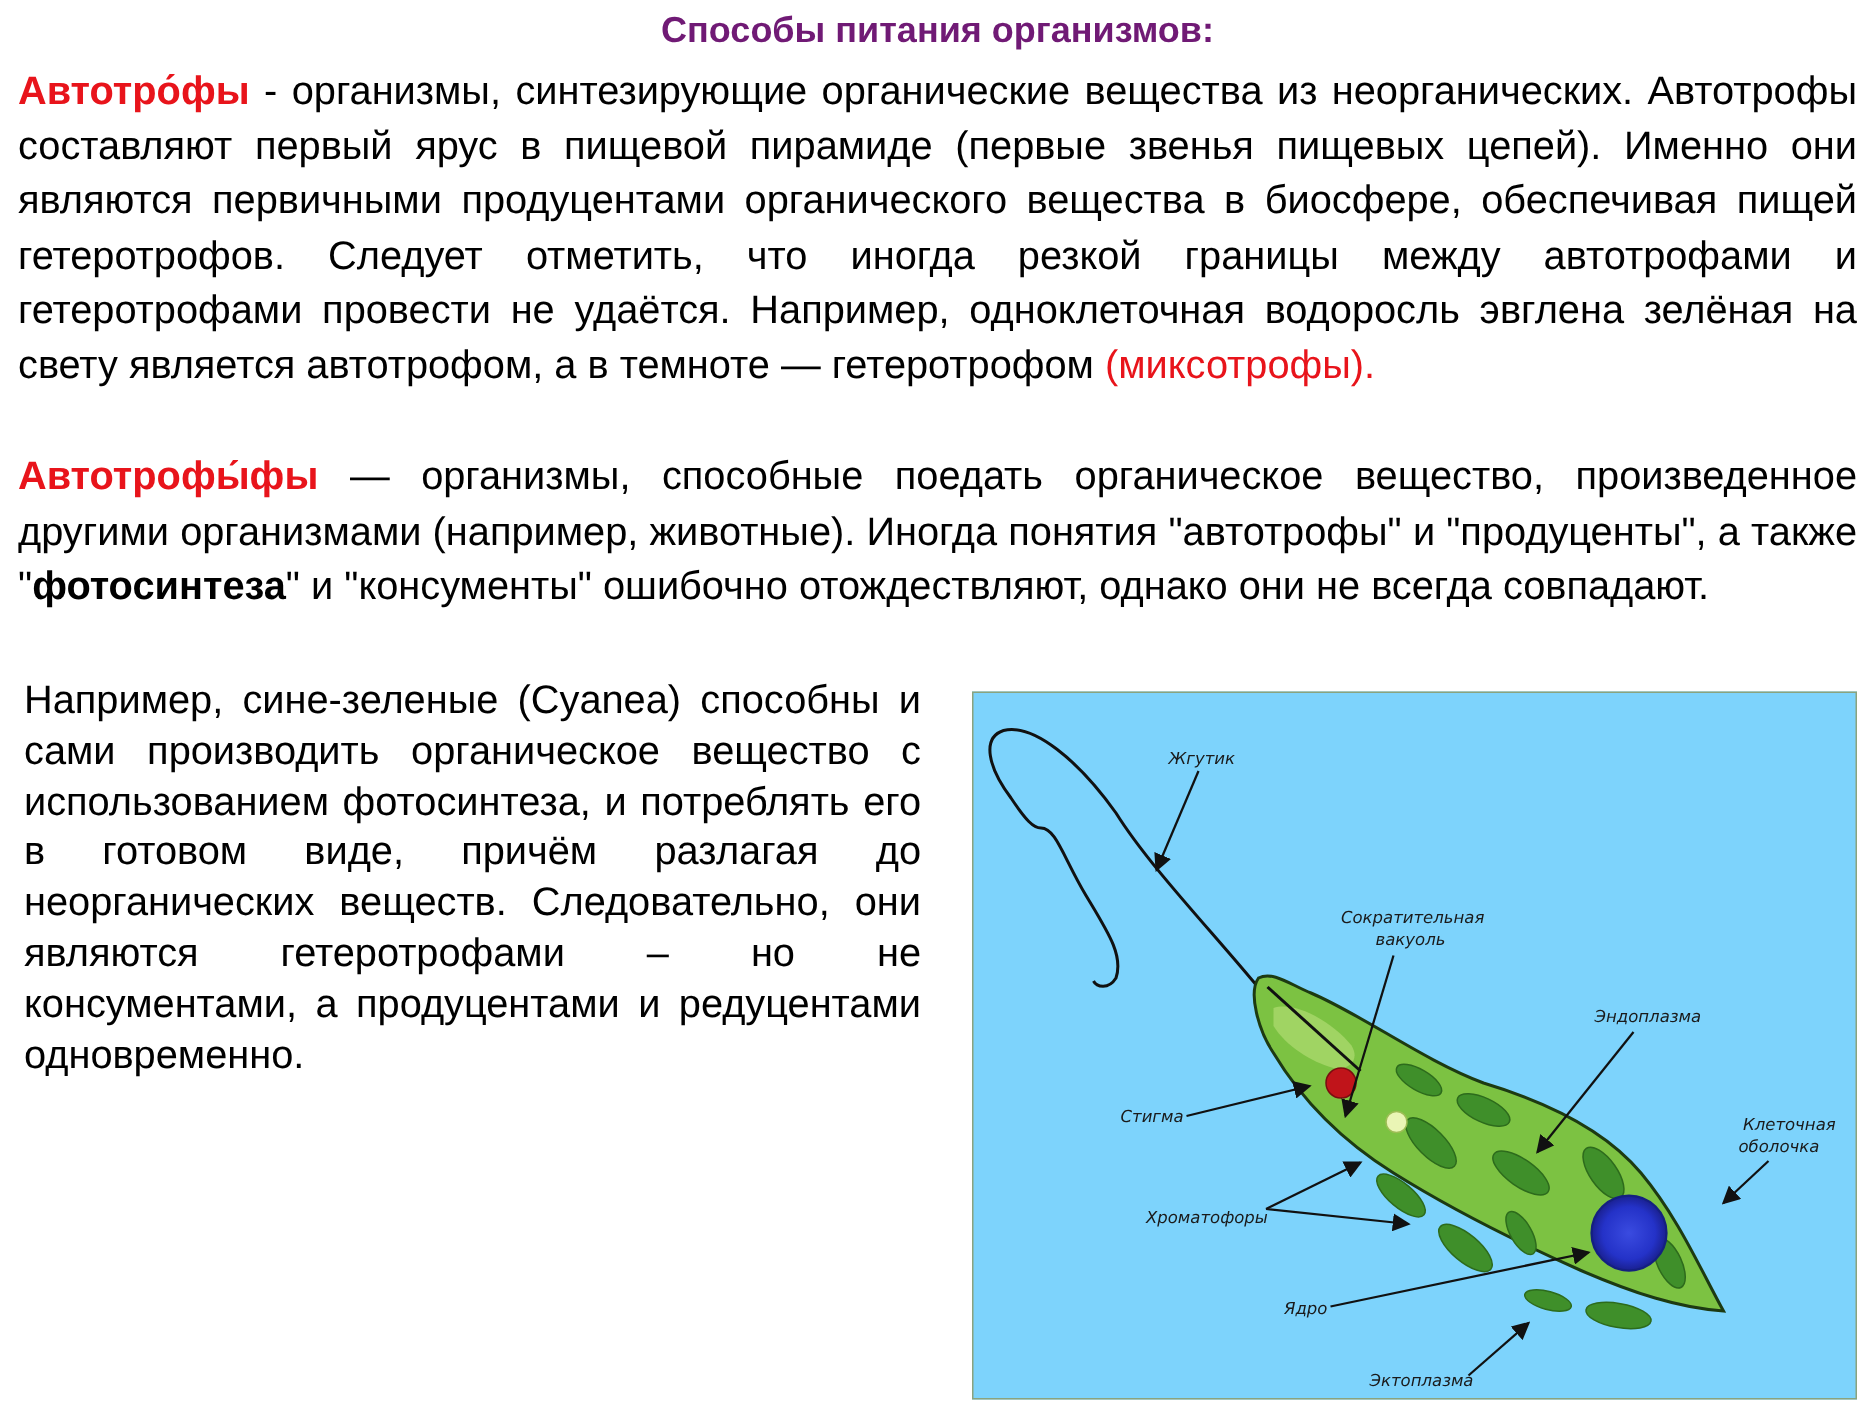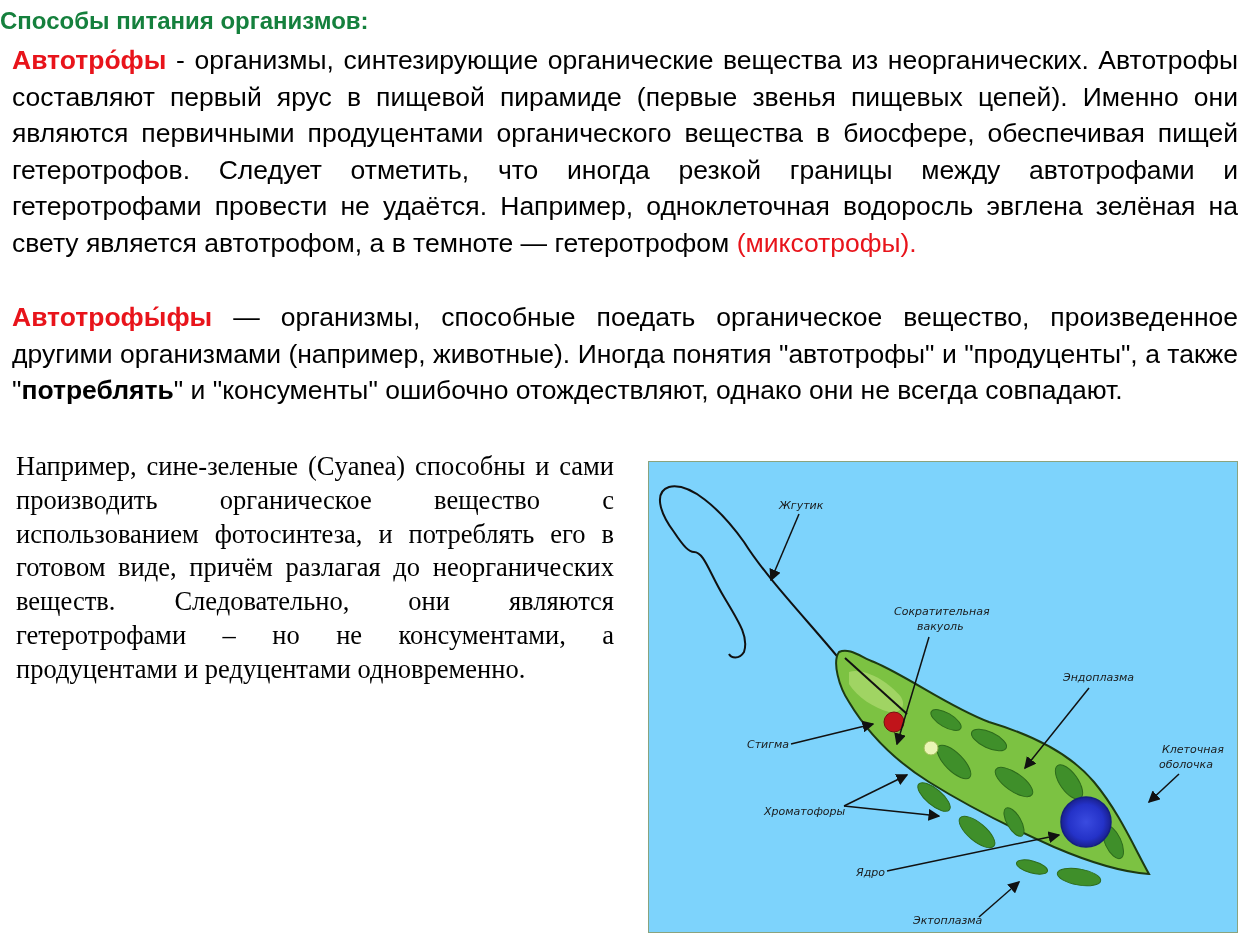--- a/index.html
+++ b/index.html
@@ -1,57 +1,56 @@
 <!DOCTYPE html>
 <html><head>
 <meta charset="utf-8">
 <style>
   html, body { margin: 0; padding: 0; background: #ffffff; }
   body {
     width: 1250px; height: 938px; position: relative; overflow: hidden;
     font-family: "Liberation Sans", sans-serif; color: #000;
   }
   .title {
-    position: absolute; left: 0; top: 6px; width: 1250px; 
-    font-size: 24px; font-weight: bold; color: #15803d; line-height: 30px;
+    position: absolute; left: 0; top: 6px; width: 1250px; text-align: center;
+    font-size: 24px; font-weight: bold; color: #701a75; line-height: 30px;
   }
   .para {
     position: absolute; left: 12px; width: 1226px;
     font-size: 26.5px; line-height: 36.6px; text-align: justify;
     text-align-last: left;
   }
   .p1 { top: 42px; }
   .p2 { top: 299px; }
   .term { color: #e8141b; font-weight: bold; }
   .red { color: #e8141b; }
   .bold { font-weight: bold; }
   .p3 {
     position: absolute; left: 16px; top: 450px; width: 598px;
     font-size: 26.5px; line-height: 33.8px; text-align: justify;
     text-align-last: left;
-    font-family: Liberation Serif, serif;
   }
   .figure {
     position: absolute; left: 648px; top: 461px; width: 588px; height: 470px;
     border: 1.5px solid #8aa37e; background: #7dd3fc;
   }
   .figure svg { position: absolute; left: 0; top: 0; }
   .lbl {
     font-family: "DejaVu Sans", sans-serif; font-style: italic;
     font-size: 11px; fill: #1a1a1a;
   }
 </style>
 </head>
 <body>
 
 <div class="title">Способы питания организмов:</div>
 
 <div class="para p1"><span class="term">Автотро́фы</span><span> - организмы, синтезирующие органические вещества из неорганических. Автотрофы составляют первый ярус в пищевой пирамиде (первые звенья пищевых цепей). Именно они являются первичными продуцентами органического вещества в биосфере, обеспечивая пищей гетеротрофов. Следует отметить, что иногда резкой границы между автотрофами и гетеротрофами провести не удаётся. Например, одноклеточная водоросль эвглена зелёная на свету является автотрофом, а в темноте — гетеротрофом </span><span class="red"> (миксотрофы).</span></div>
 
-<div class="para p2"><span class="term">Автотрофы́фы</span><span> — организмы, способные поедать органическое вещество, произведенное другими организмами (например, животные). Иногда понятия "автотрофы" и "продуценты", а также "</span><span class="bold">потреблять</span><span>" и "консументы" ошибочно отождествляют, однако они не всегда совпадают.</span></div>
+<div class="para p2"><span class="term">Автотрофы́фы</span><span> — организмы, способные поедать органическое вещество, произведенное другими организмами (например, животные). Иногда понятия "автотрофы" и "продуценты", а также "</span><span class="bold">фотосинтеза</span><span>" и "консументы" ошибочно отождествляют, однако они не всегда совпадают.</span></div>
 
 <div class="p3">Например, сине-зеленые (Cyanea) способны и сами производить органическое вещество с использованием фотосинтеза, и потреблять его в готовом виде, причём разлагая до неорганических веществ. Следовательно, они являются гетеротрофами – но не консументами, а продуцентами и редуцентами одновременно.</div>
 
 <div class="figure">
   <svg width="588" height="470" viewBox="0 0 588 470">
     <defs>
       <marker id="arr" markerWidth="8" markerHeight="8" refX="7" refY="4" orient="auto">
         <path d="M0,0 L8,4 L0,8 Z" fill="#111"></path>
       </marker>
       <radialGradient id="nuc" cx="50%" cy="50%" r="50%">

